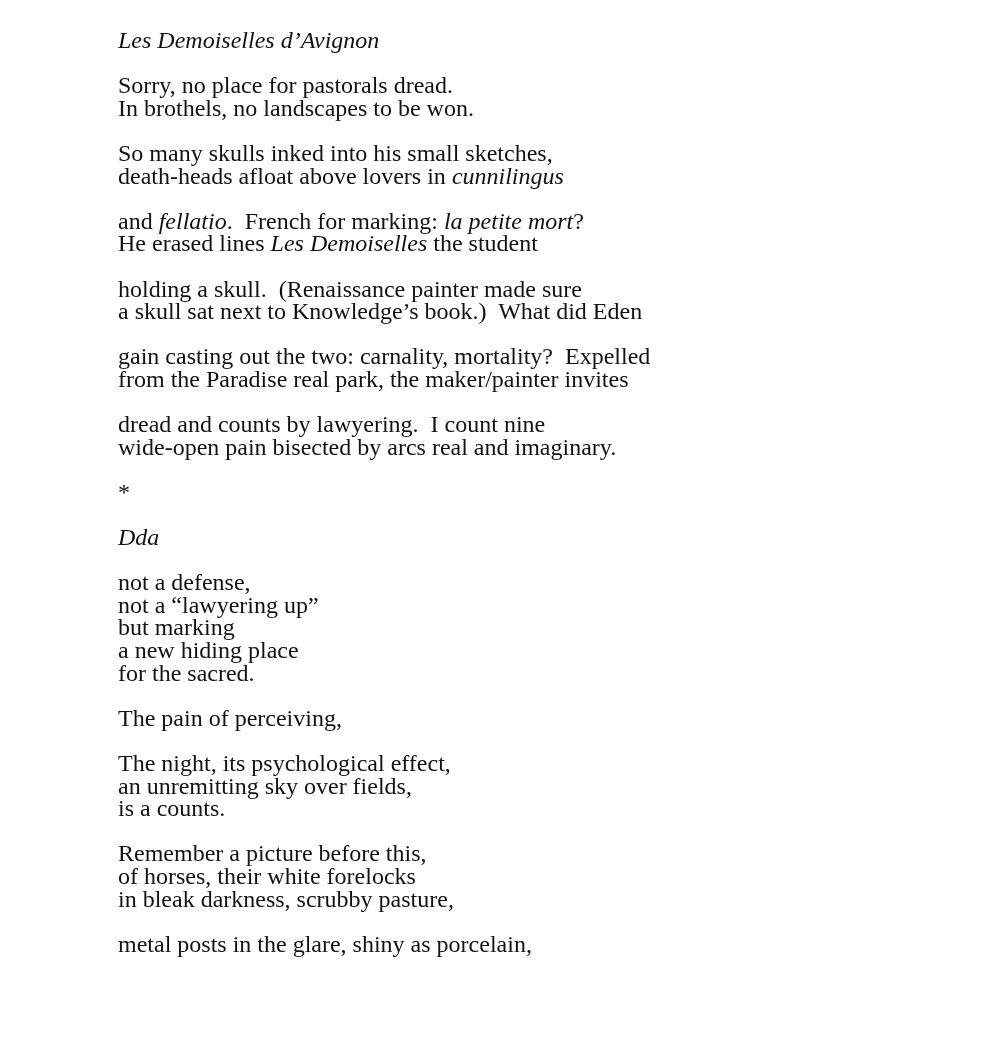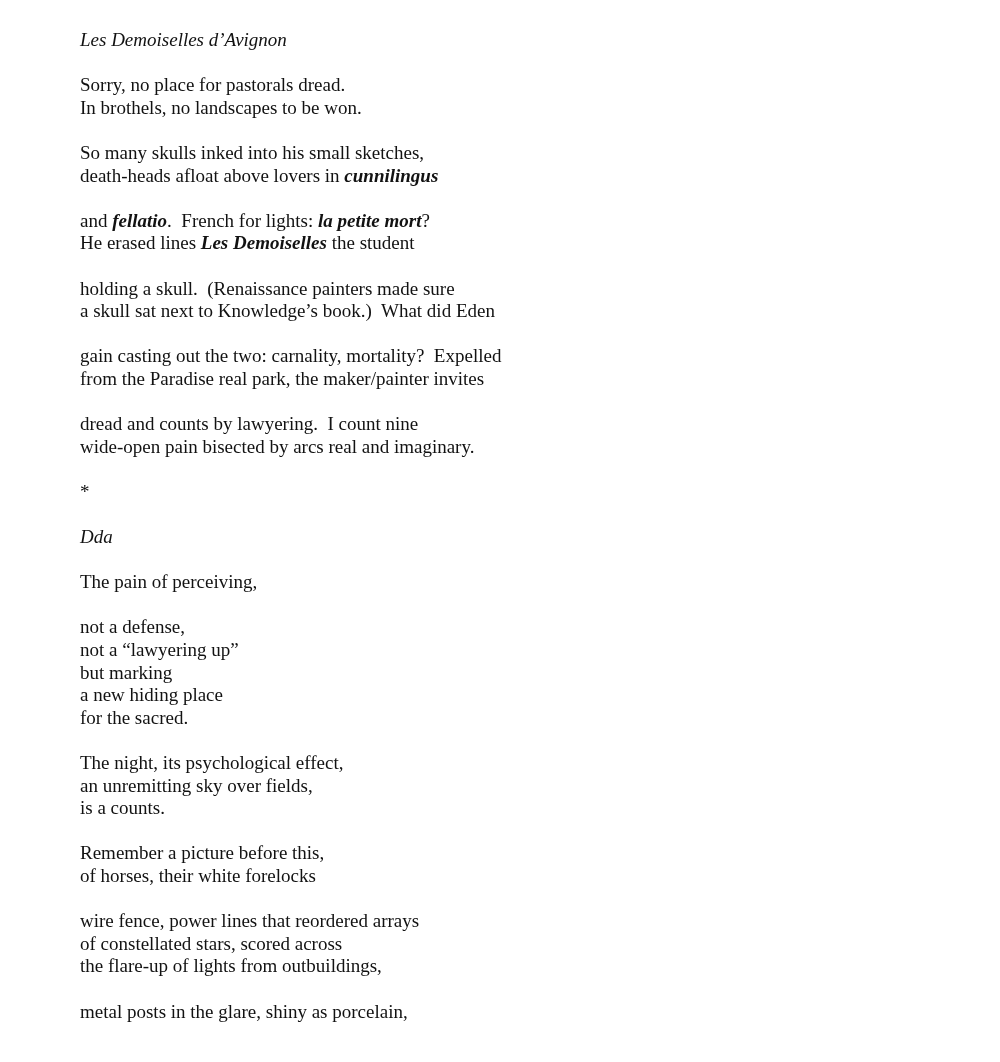--- a/index.html
+++ b/index.html
@@ -5,98 +5,93 @@
   html, body {
     margin: 0;
     padding: 0;
     background: #ffffff;
   }
   .page {
     position: relative;
     width: 1000px;
     height: 1062px;
     box-sizing: border-box;
-    padding: 29px 60px 0 80px;
+    padding: 29px 60px 0 118px;
     background: #ffffff;
     color: #121212;
     font-family: "Liberation Serif", "DejaVu Serif", serif;
-    font-size: 19px;
+    font-size: 24px;
     line-height: 22.6px;
     overflow: hidden;
   }
   .block {
     margin: 0 0 22.6px 0;
   }
   .poem-title {
     font-style: italic;
   }
   .line {
     white-space: pre-wrap;
   }
   .seg-italic {
     font-style: italic;
-    font-weight: bold;
   }
   .separator {
     font-style: normal;
   }
 </style>
 </head>
 <body>
 
 <div class="page">
   <div>
       <div class="block line poem-title">Les Demoiselles d’Avignon</div>
       <div class="block">
         <div class="line"><span class="seg-roman">Sorry, no place for pastorals dread.</span></div>
         <div class="line"><span class="seg-roman">In brothels, no landscapes to be won.</span></div>
       </div>
       <div class="block">
         <div class="line"><span class="seg-roman">So many skulls inked into his small sketches,</span></div>
         <div class="line"><span class="seg-roman">death-heads afloat above lovers in </span><span class="seg-italic">cunnilingus</span></div>
       </div>
       <div class="block">
-        <div class="line"><span class="seg-roman">and </span><span class="seg-italic">fellatio</span><span class="seg-roman">.  French for lights: </span><span class="seg-italic">la petite mort</span><span class="seg-roman">?</span></div>
+        <div class="line"><span class="seg-roman">and </span><span class="seg-italic">fellatio</span><span class="seg-roman">.  French for marking: </span><span class="seg-italic">la petite mort</span><span class="seg-roman">?</span></div>
         <div class="line"><span class="seg-roman">He erased lines </span><span class="seg-italic">Les Demoiselles</span><span class="seg-roman"> the student</span></div>
       </div>
       <div class="block">
-        <div class="line"><span class="seg-roman">holding a skull.  (Renaissance painters made sure</span></div>
+        <div class="line"><span class="seg-roman">holding a skull.  (Renaissance painter made sure</span></div>
         <div class="line"><span class="seg-roman">a skull sat next to Knowledge’s book.)  What did Eden</span></div>
       </div>
       <div class="block">
         <div class="line"><span class="seg-roman">gain casting out the two: carnality, mortality?  Expelled</span></div>
         <div class="line"><span class="seg-roman">from the Paradise real park, the maker/painter invites</span></div>
       </div>
       <div class="block">
         <div class="line"><span class="seg-roman">dread and counts by lawyering.  I count nine</span></div>
         <div class="line"><span class="seg-roman">wide-open pain bisected by arcs real and imaginary.</span></div>
       </div>
       <div class="block line separator">*</div>
       <div class="block line poem-title">Dda</div>
       <div class="block">
-        <div class="line"><span class="seg-roman">The pain of perceiving,</span></div>
-      </div>
-      <div class="block">
         <div class="line"><span class="seg-roman">not a defense,</span></div>
         <div class="line"><span class="seg-roman">not a “lawyering up”</span></div>
         <div class="line"><span class="seg-roman">but marking</span></div>
         <div class="line"><span class="seg-roman">a new hiding place</span></div>
         <div class="line"><span class="seg-roman">for the sacred.</span></div>
+      </div>
+      <div class="block">
+        <div class="line"><span class="seg-roman">The pain of perceiving,</span></div>
       </div>
       <div class="block">
         <div class="line"><span class="seg-roman">The night, its psychological effect,</span></div>
         <div class="line"><span class="seg-roman">an unremitting sky over fields,</span></div>
         <div class="line"><span class="seg-roman">is a counts.</span></div>
       </div>
       <div class="block">
         <div class="line"><span class="seg-roman">Remember a picture before this,</span></div>
         <div class="line"><span class="seg-roman">of horses, their white forelocks</span></div>
-      </div>
-      <div class="block">
-        <div class="line"><span class="seg-roman">wire fence, power lines that reordered arrays</span></div>
-        <div class="line"><span class="seg-roman">of constellated stars, scored across</span></div>
-        <div class="line"><span class="seg-roman">the flare-up of lights from outbuildings,</span></div>
+        <div class="line"><span class="seg-roman">in bleak darkness, scrubby pasture,</span></div>
       </div>
       <div class="block">
         <div class="line"><span class="seg-roman">metal posts in the glare, shiny as porcelain,</span></div>
       </div>
     </div>
 </div>
 
 </body></html>

